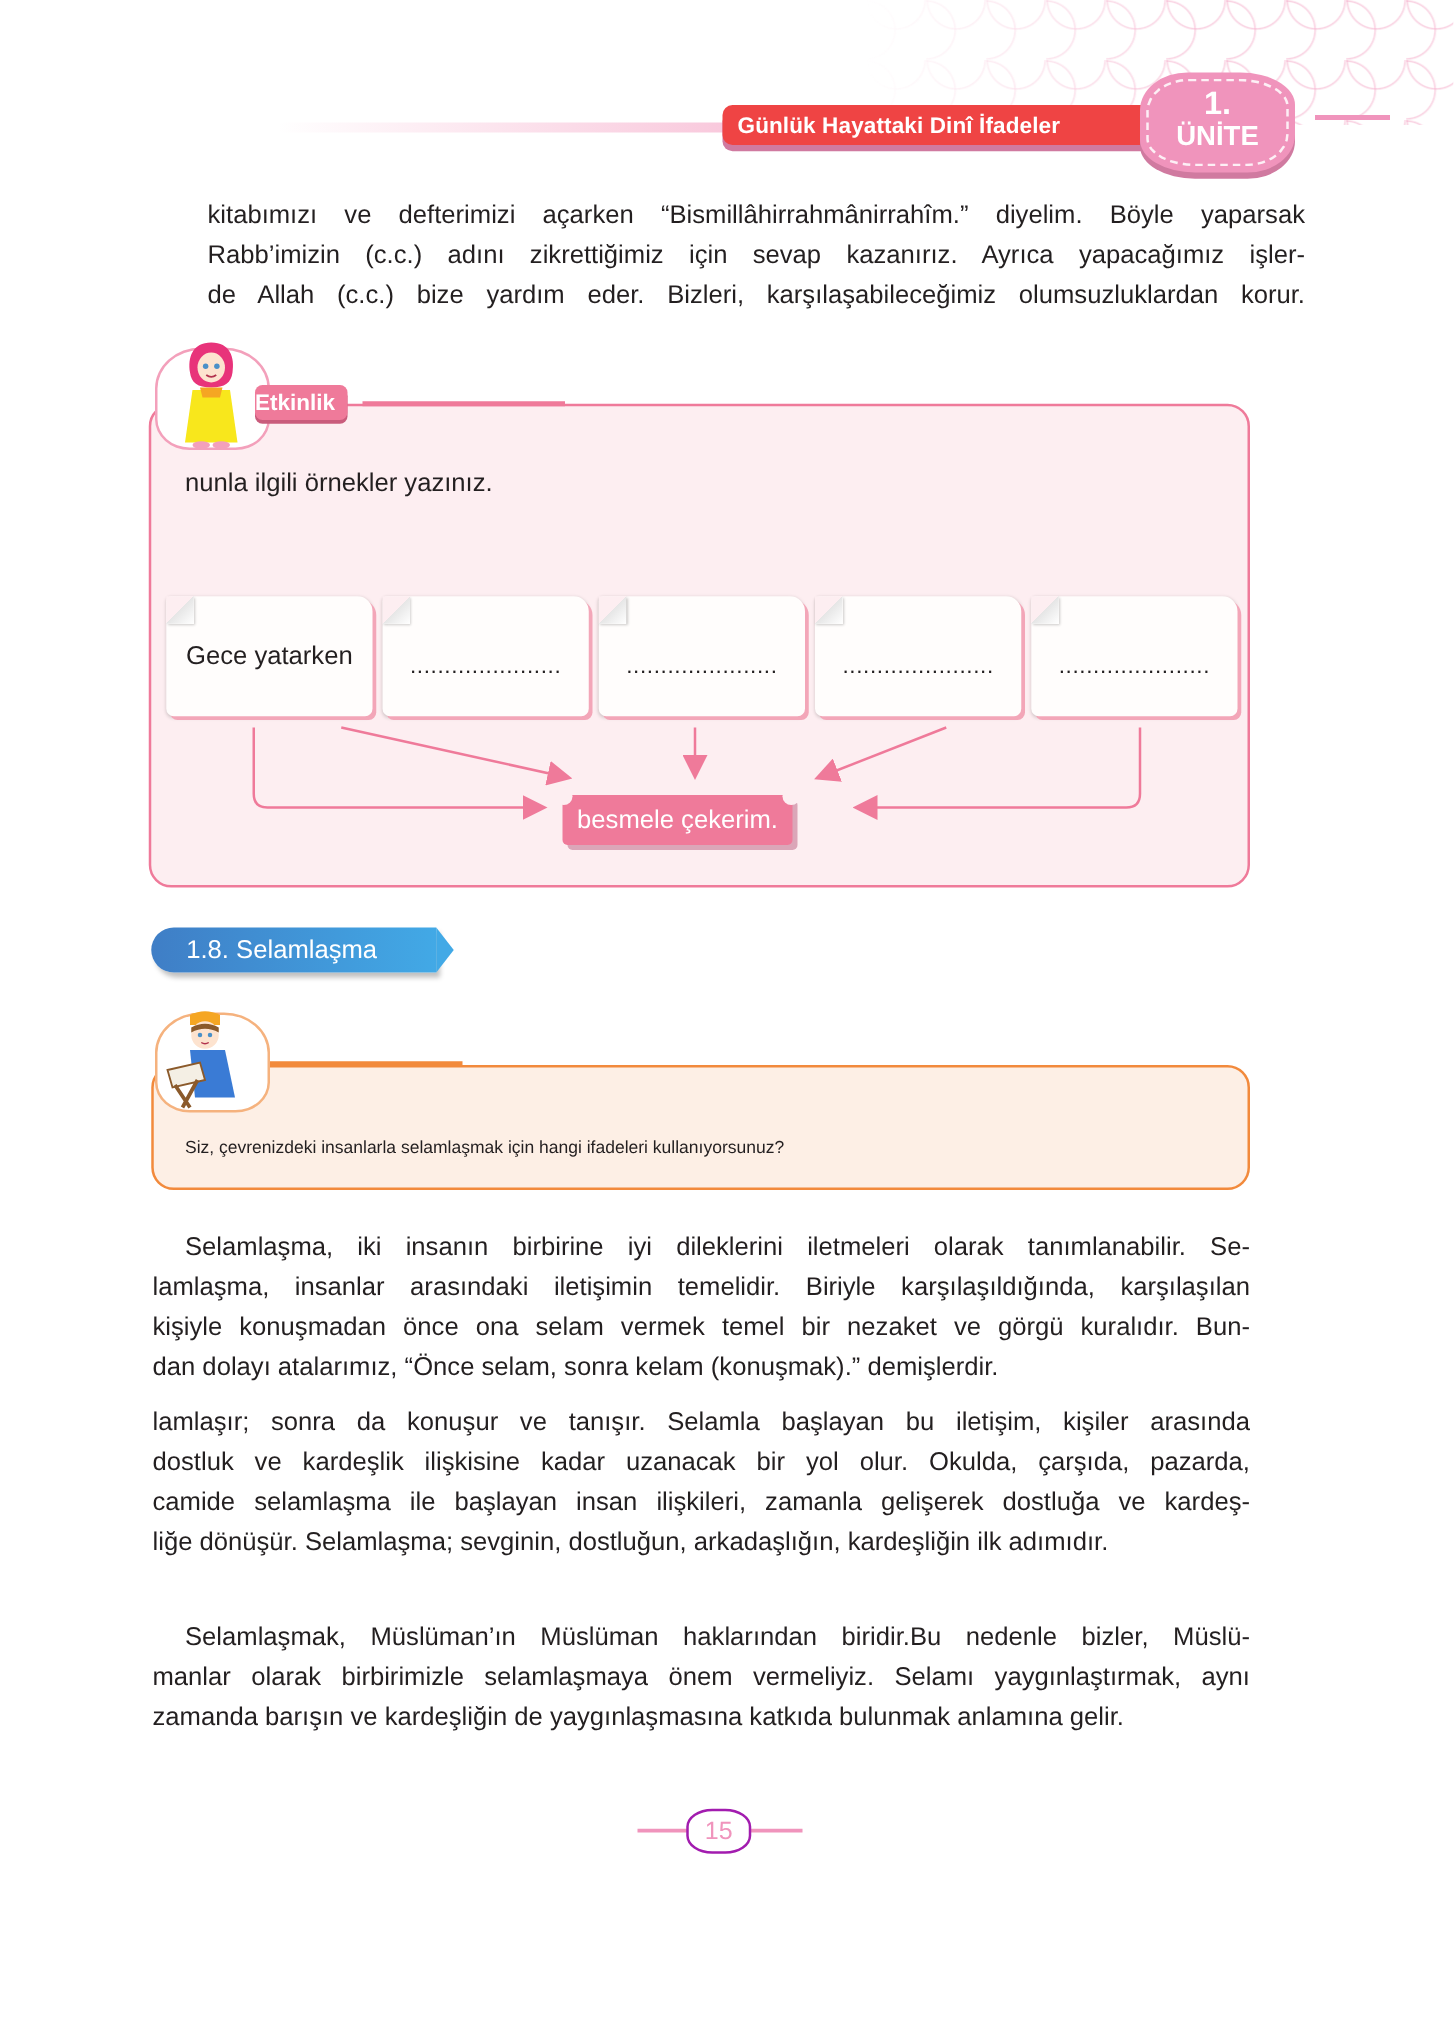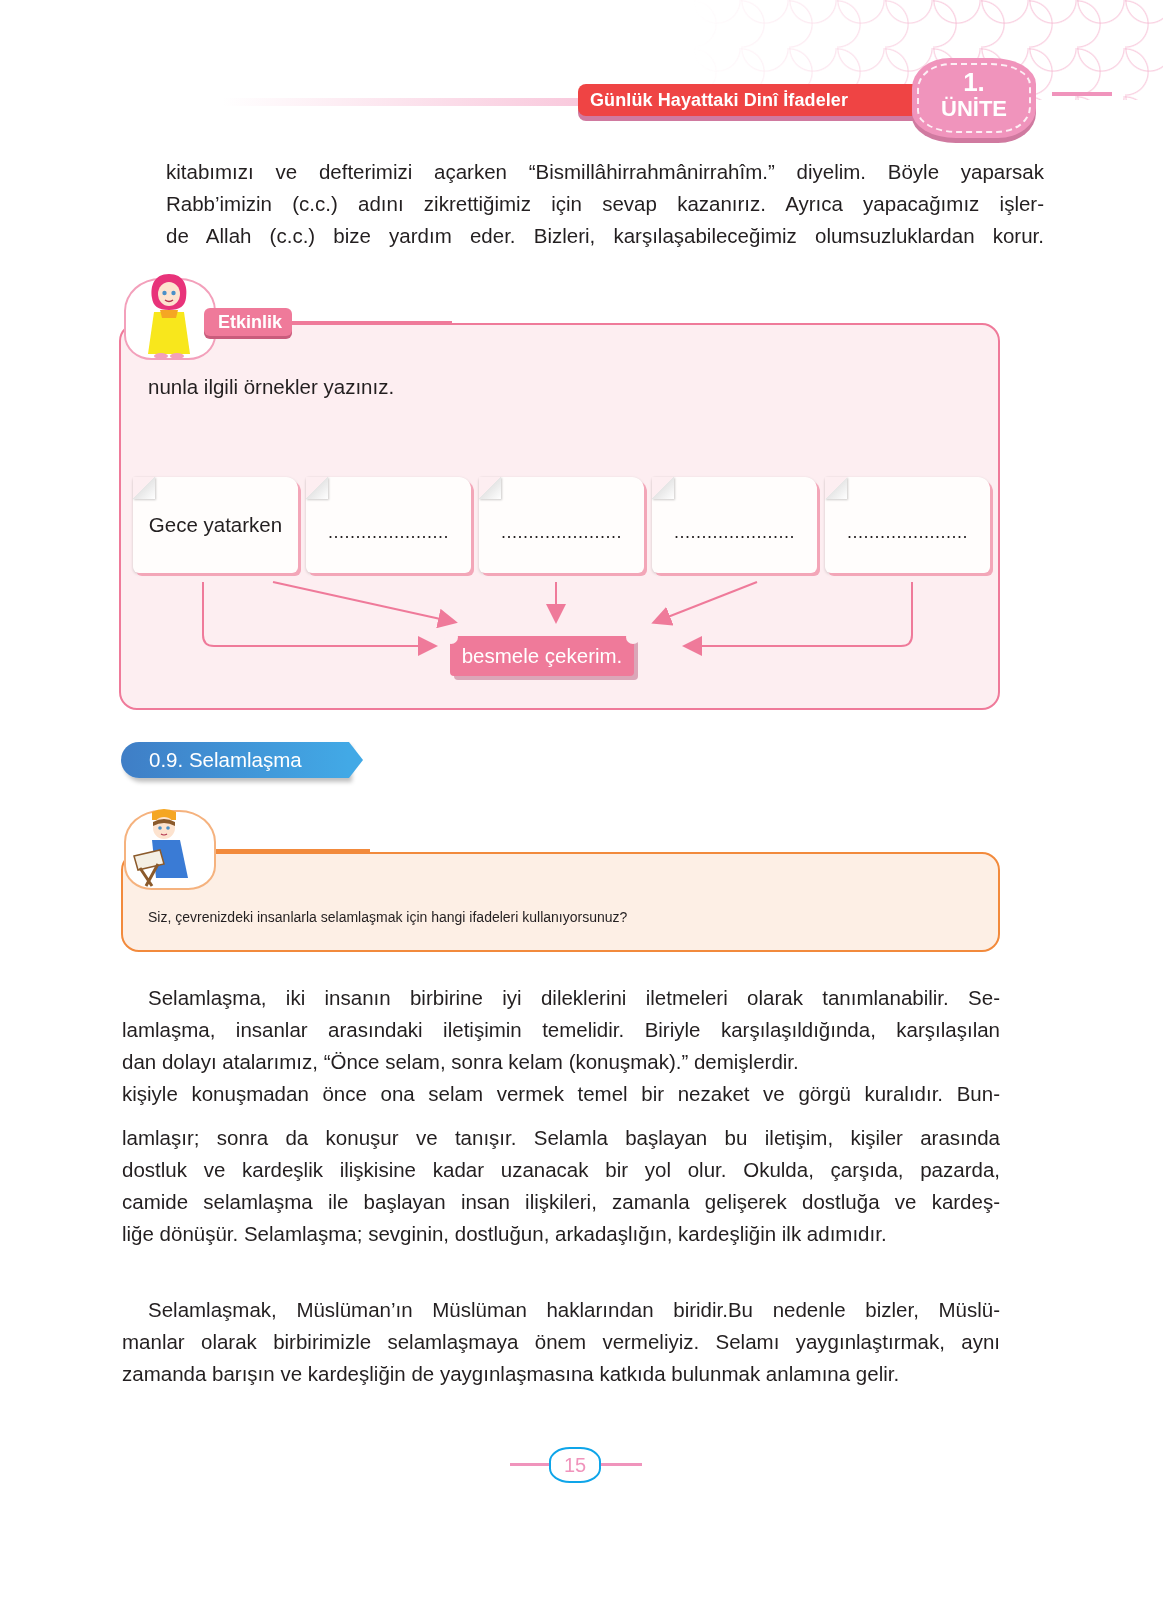--- a/index.html
+++ b/index.html
@@ -66,21 +66,21 @@
   }
   .activity-topline {
     position: absolute; top: 321px; left: 290px; width: 162px; height: 4px; background: #ef7a9a;
   }
   .activity-frame {
     position: absolute; top: 278px; left: 124px; width: 92px; height: 82px;
     background: #fff; border: 2px solid #f3a0bb; border-radius: 40% 40% 30% 30%;
   }
   .girl { position: absolute; top: 272px; left: 140px; width: 58px; height: 88px; }
   .activity-tag {
-    position: absolute; top: 308px; left: 204px; height: 28px; padding: 0 10px 0 14px;
+    position: absolute; top: 308px; left: 204px; height: 28px; padding: 0 10px 0 0;
     background: #ef7a9a; color: #fff; font-weight: bold; font-size: 18px; line-height: 28px;
     border-radius: 6px; box-shadow: 0 3px 0 #c95c7c;
   }
   .activity-instructions {
     position: absolute; top: 368px; left: 148px; width: 830px;
     font-size: 20.5px; line-height: 38px;
   }
   .activity-instructions .line { display: block; text-align: justify; text-align-last: justify; white-space: nowrap; }
   .activity-instructions .line.first { padding-left: 26px; }
   .activity-instructions .line.last { text-align-last: left; }
@@ -138,21 +138,21 @@
   }
   .boy { position: absolute; top: 806px; left: 130px; width: 70px; height: 84px; }
   .question-text {
     position: absolute; top: 900px; left: 148px; font-size: 14px; line-height: 34px;
   }
 
   
   .page-line { position: absolute; top: 1463px; height: 3px; background: #f094bc; }
   .page-badge {
     position: absolute; top: 1447px; left: 549px; width: 52px; height: 36px;
-    border: 2px solid #0ea5e9; border-radius: 40%; background: #fff;
+    border: 2px solid #a21caf; border-radius: 40%; background: #fff;
     color: #f094bc; text-align: center; font-size: 20px; line-height: 32px;
   }
 </style>
 </head>
 <body>
 
 <div class="pattern"></div>
 <div class="header-fade"></div>
 <div class="header-ribbon">
   <span>Günlük Hayattaki Dinî İfadeler</span>
@@ -220,21 +220,21 @@
     <path d="M 638 12 L 536 52" marker-end="url(#ah)"></path>
     <path d="M 793 12 L 793 65 Q 793 76 782 76 L 567 76" marker-end="url(#ah)"></path>
   </g>
 </svg>
 
 <div class="result-tag">
   <span>besmele çekerim.</span>
 </div>
 
 <div class="section-heading">
-  <span>0.9. Selamlaşma</span>
+  <span>1.8. Selamlaşma</span>
 </div>
 
 <div class="question-box"></div>
 <div class="question-topline"></div>
 <div class="question-frame"></div>
 <svg class="boy" viewBox="0 0 70 84">
   <path d="M22 6 Q34 0 46 6 L46 14 L22 14 Z" fill="#f5a623"></path>
   <ellipse cx="34" cy="22" rx="11" ry="11" fill="#fde3cf"></ellipse>
   <path d="M23 16 Q34 10 45 16 L45 20 Q34 14 23 20 Z" fill="#8b5a2b"></path>
   <circle cx="30" cy="22" r="1.8" fill="#4a90c8"></circle>
@@ -242,22 +242,22 @@
   <path d="M31 28 Q34 30 37 28" stroke="#b2324e" stroke-width="1.2" fill="none"></path>
   <path d="M22 34 L50 34 L58 72 L26 72 Z" fill="#3a7bd5"></path>
   <path d="M4 50 L30 44 L34 58 L8 64 Z" fill="#f4efe4" stroke="#8b5a2b" stroke-width="1.5"></path>
   <path d="M10 62 L22 80 M28 58 L16 80" stroke="#8b5a2b" stroke-width="3"></path>
 </svg>
 <div class="question-text">Siz, çevrenizdeki insanlarla selamlaşmak için hangi ifadeleri kullanıyorsunuz?</div>
 
 <div class="para" style="top:982px;">
   <span class="line indent">Selamlaşma, iki insanın birbirine iyi dileklerini iletmeleri olarak tanımlanabilir. Se-</span>
   <span class="line">lamlaşma, insanlar arasındaki iletişimin temelidir. Biriyle karşılaşıldığında, karşılaşılan</span>
+  <span class="line">kişiyle konuşmadan önce ona selam vermek temel bir nezaket ve görgü kuralıdır. Bun-</span>
   <span class="line last">dan dolayı atalarımız, “Önce selam, sonra kelam (konuşmak).” demişlerdir.</span>
-  <span class="line">kişiyle konuşmadan önce ona selam vermek temel bir nezaket ve görgü kuralıdır. Bun-</span>
 </div>
 
 <div class="para" style="top:1122px;">
   <span class="line">lamlaşır; sonra da konuşur ve tanışır. Selamla başlayan bu iletişim, kişiler arasında</span>
   <span class="line">dostluk ve kardeşlik ilişkisine kadar uzanacak bir yol olur. Okulda, çarşıda, pazarda,</span>
   <span class="line">camide selamlaşma ile başlayan insan ilişkileri, zamanla gelişerek dostluğa ve kardeş-</span>
   <span class="line last">liğe dönüşür. Selamlaşma; sevginin, dostluğun, arkadaşlığın, kardeşliğin ilk adımıdır.</span>
 </div>
 
 <div class="para" style="top:1294px;">

